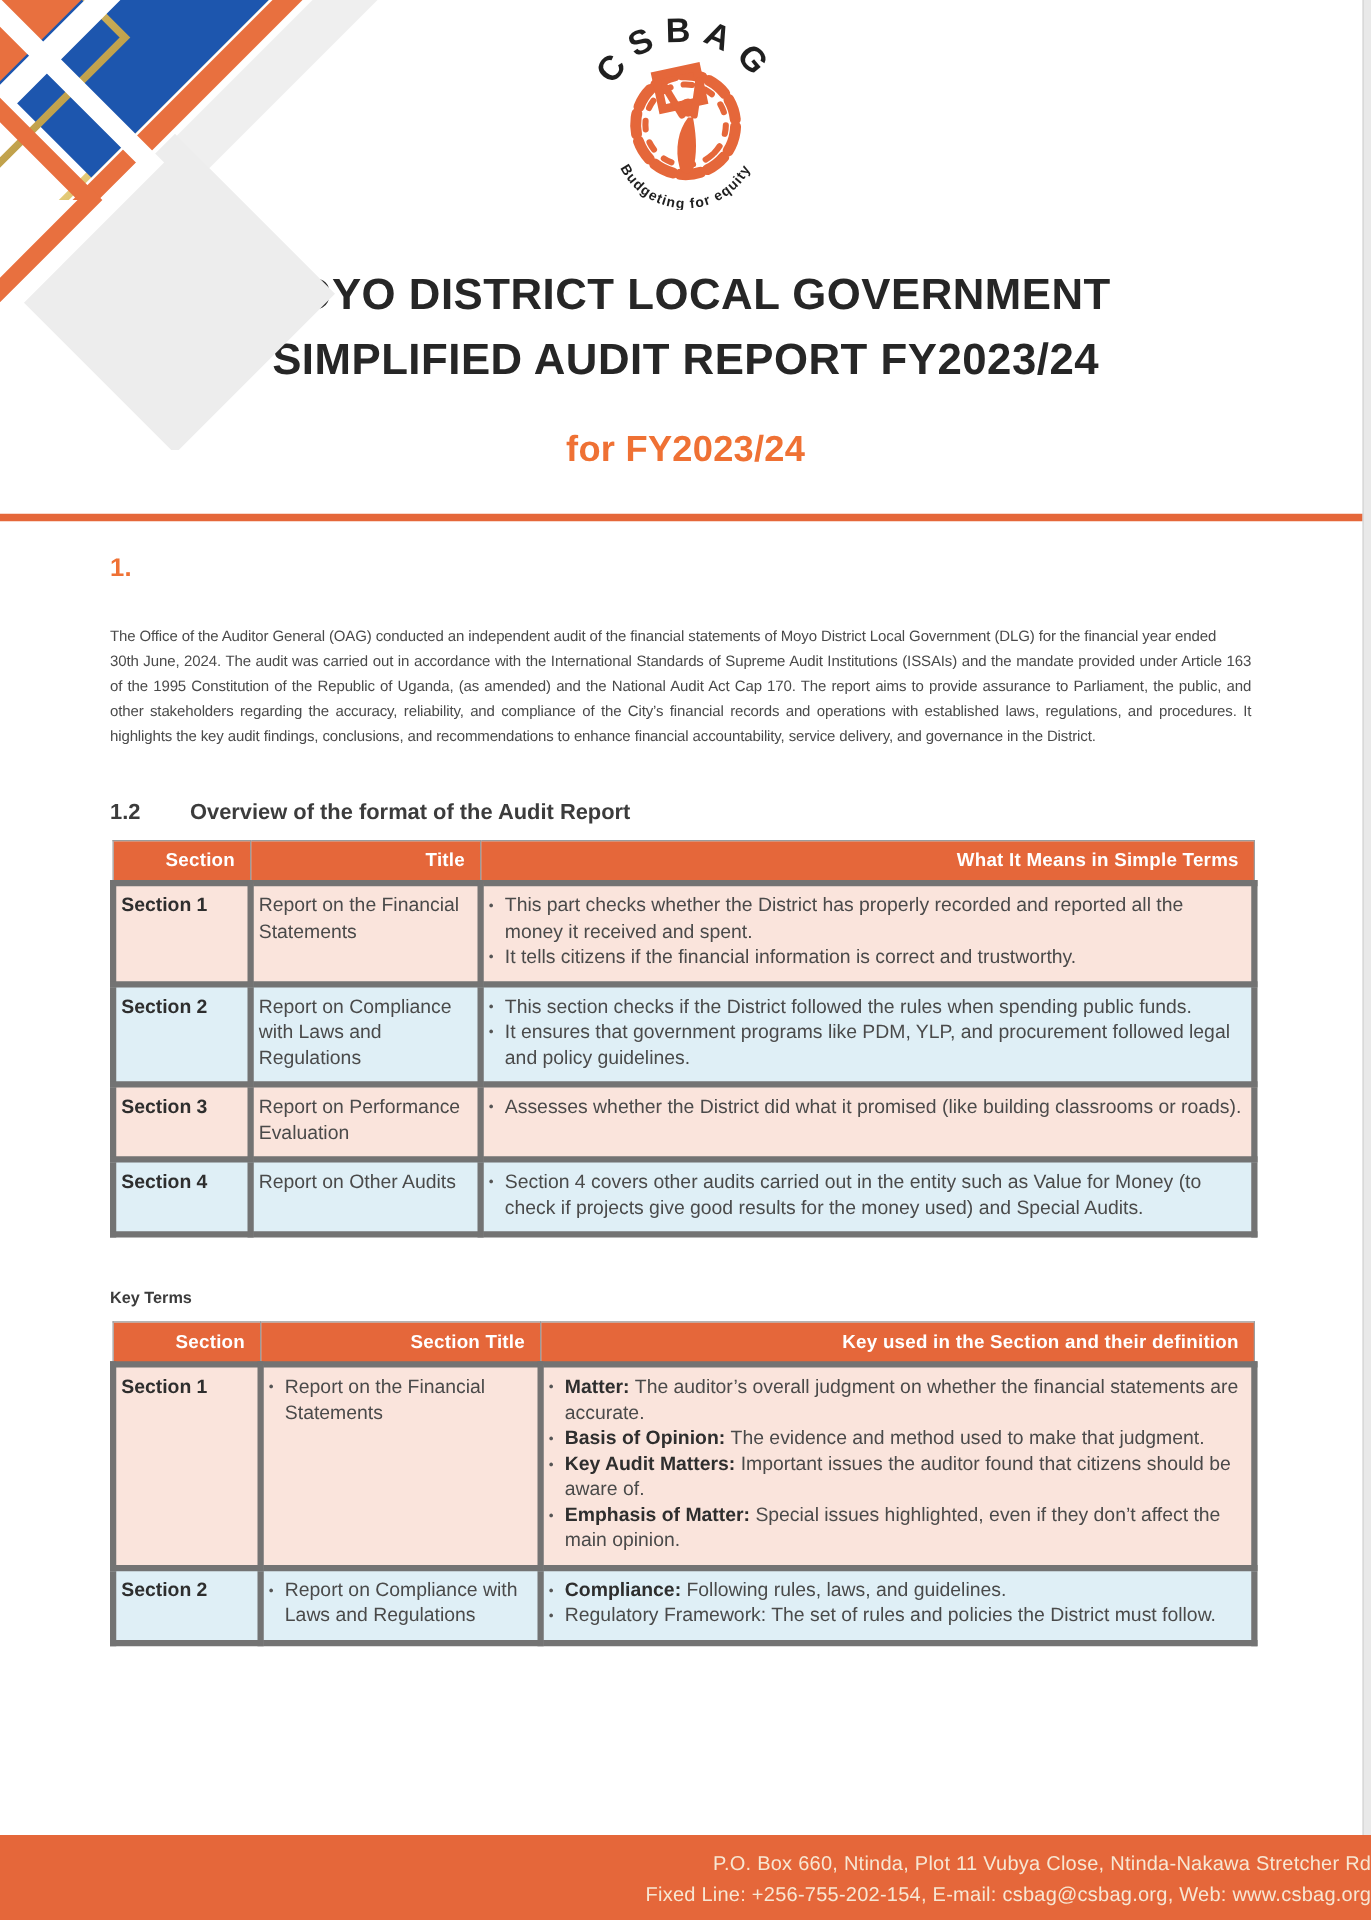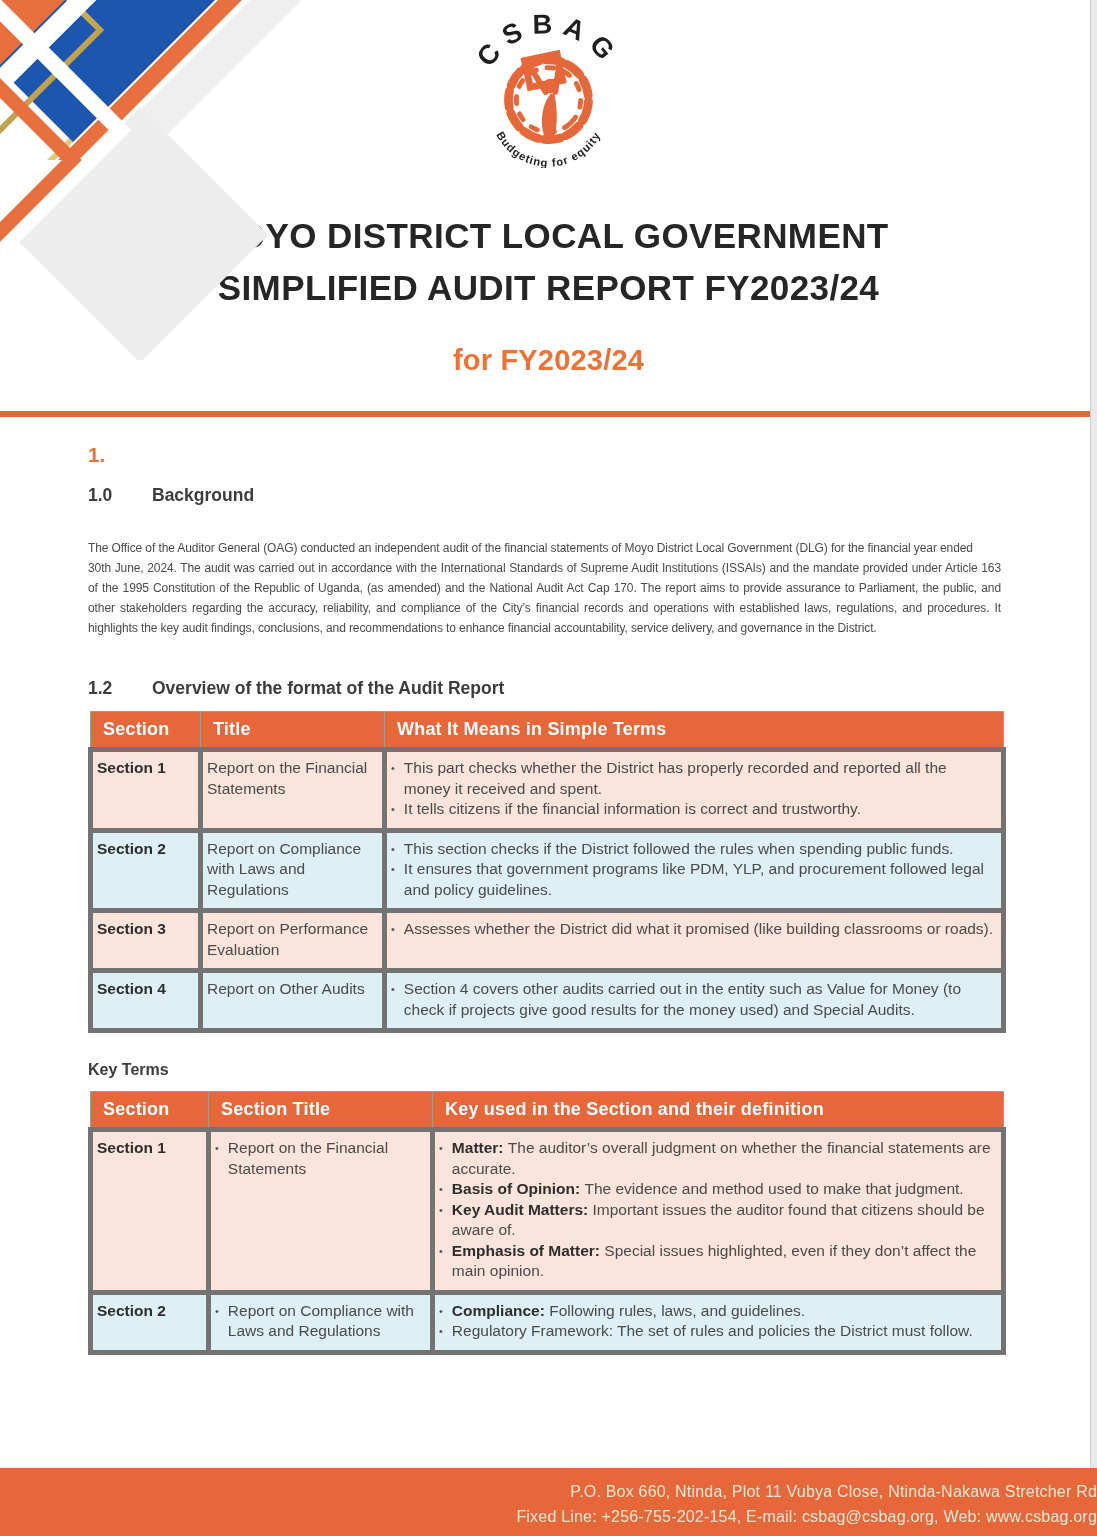--- a/index.html
+++ b/index.html
@@ -40,25 +40,25 @@
     font-size:20.5px;font-weight:800;letter-spacing:.2px;}
   .sec-num{width:64px;flex:0 0 auto;}
   .sub-head{display:flex;margin-top:18px;color:#3C3C3C;font-size:17.5px;font-weight:800;}
   .sub-num{width:64px;flex:0 0 auto;}
 
   .para{color:var(--body);font-size:12px;line-height:20px;letter-spacing:-.1px;}
   .para1{margin-top:32px;}
   .para2{text-align:justify;}
 
   .head-12{display:flex;margin-top:40px;color:#3C3C3C;font-size:17.5px;font-weight:800;}
-  .key-terms-head{margin-top:28px;color:#3C3C3C;font-size:16px;font-weight:800;}
+  .key-terms-head{margin-top:40px;color:#3C3C3C;font-size:13px;font-weight:800;}
 
   table{border-collapse:collapse;table-layout:fixed;width:913px;margin-top:12px;
     font-size:15.5px;color:var(--body);}
-  th{background:var(--accent);color:#fff;text-align:left;font-size:18px;font-weight:bold;
+  th{background:var(--accent);color:#fff;text-align:right;font-size:15px;font-weight:bold;
     padding:7px 12px;border:1px solid #9C9C9C;letter-spacing:.2px;}
   td{border:5px solid #737373;padding:6px 4px 8px;vertical-align:top;line-height:20.5px;}
   tr.pink{background:var(--row-pink);}
   tr.blue{background:var(--row-blue);}
   td.cSec{font-weight:bold;color:#2E2E2E;}
   .bullet{display:flex;gap:9px;}
   .bullet .dot{flex:0 0 auto;font-size:11px;line-height:20.5px;color:#555;}
   .bullet b{color:#2E2E2E;}
 
   
@@ -143,24 +143,20 @@
   </div>
 
   <div class="rule"></div>
 
   <div class="content">
 
     <div class="sec-head">
       <span class="sec-num">1.</span>
     </div>
 
-    <div class="sub-head">
-      <span class="sub-num">1.0</span>
-      <span>Background</span>
-    </div>
 
     <p class="para para1">The Office of the Auditor General (OAG) conducted an independent audit of the financial statements of Moyo District Local Government (DLG) for the financial year ended</p>
     <p class="para para2">30th June, 2024. The audit was carried out in accordance with the International Standards of Supreme Audit Institutions (ISSAIs) and the mandate provided under Article 163 of the 1995 Constitution of the Republic of Uganda, (as amended) and the National Audit Act Cap 170. The report aims to provide assurance to Parliament, the public, and other stakeholders regarding the accuracy, reliability, and compliance of the City’s financial records and operations with established laws, regulations, and procedures. It highlights the key audit findings, conclusions, and recommendations to enhance financial accountability, service delivery, and governance in the District.</p>
 
     <div class="head-12">
       <span class="sub-num">1.2</span>
       <span>Overview of the format of the Audit Report</span>
     </div>
 
     <table>

